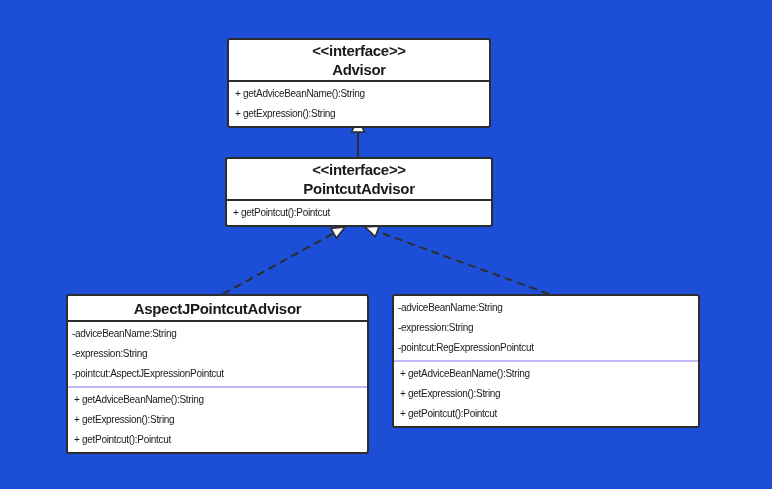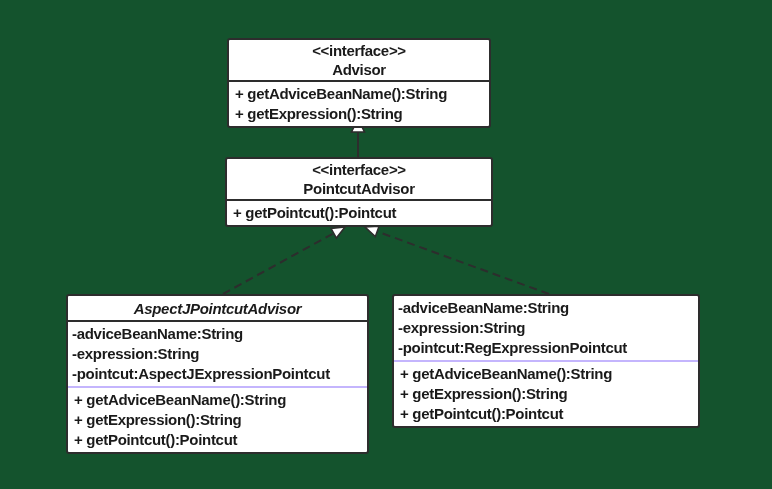--- a/index.html
+++ b/index.html
@@ -4,21 +4,21 @@
 <style>
   html, body {
     margin: 0;
     padding: 0;
     background: #ffffff;
   }
   .canvas {
     position: relative;
     width: 772px;
     height: 489px;
-    background: #14532d;
+    background: #1d4ed8;
     font-family: "Liberation Sans", "DejaVu Sans", sans-serif;
     color: #1a1a1a;
     overflow: hidden;
   }
   .arrows-layer {
     position: absolute;
     left: 0;
     top: 0;
     width: 772px;
     height: 489px;
@@ -38,35 +38,33 @@
   }
   .hdr .stereo,
   .hdr .cname {
     font-size: 15px;
     line-height: 19px;
     letter-spacing: -0.3px;
     white-space: nowrap;
   }
   .hdr-single {
     padding: 3px 2px 2px 2px;
-    font-style: italic;
   }
   .compartment {
     padding: 2px 6px 2px 6px;
   }
   .compartment.attrs {
     border-bottom: 2px solid #c4b5fd;
     padding-left: 4px;
   }
   .row {
-    font-size: 15px;
+    font-size: 10px;
     line-height: 20px;
     letter-spacing: -0.3px;
     white-space: nowrap;
-    font-weight: bold;
   }
   
   .box-advisor       { left: 227px; top: 38px;  width: 264px; }
   .box-pointcut      { left: 225px; top: 157px; width: 268px; }
   .box-aspectj       { left: 66px;  top: 294px; width: 303px; }
   .box-regexp        { left: 392px; top: 294px; width: 308px; }
   .watermark {
     position: absolute;
     right: 6px;
     top: 461px;

